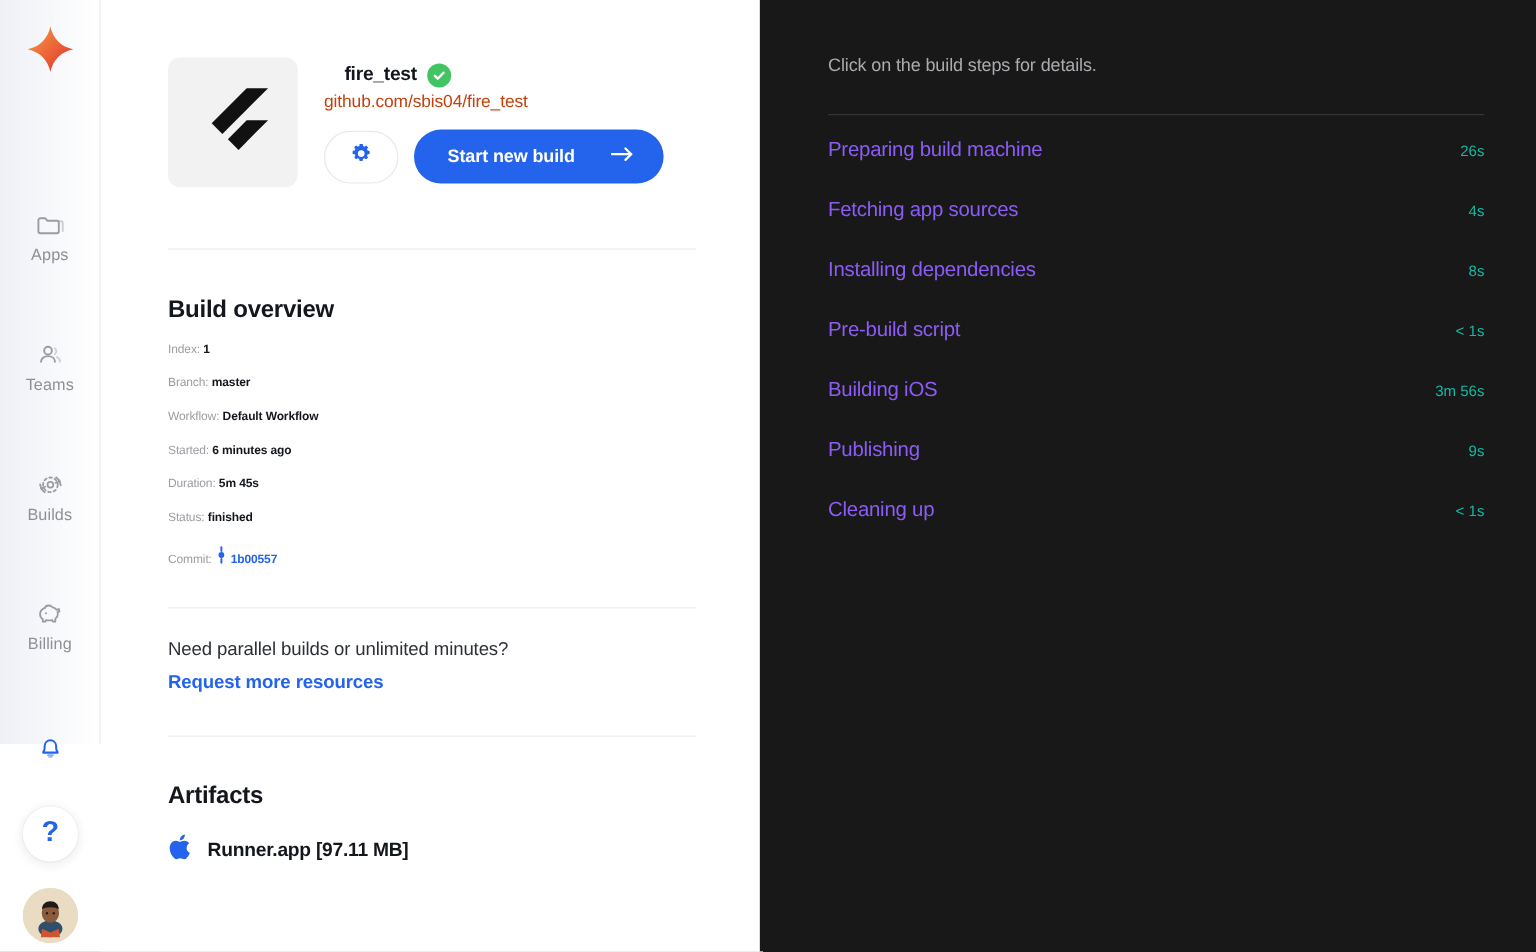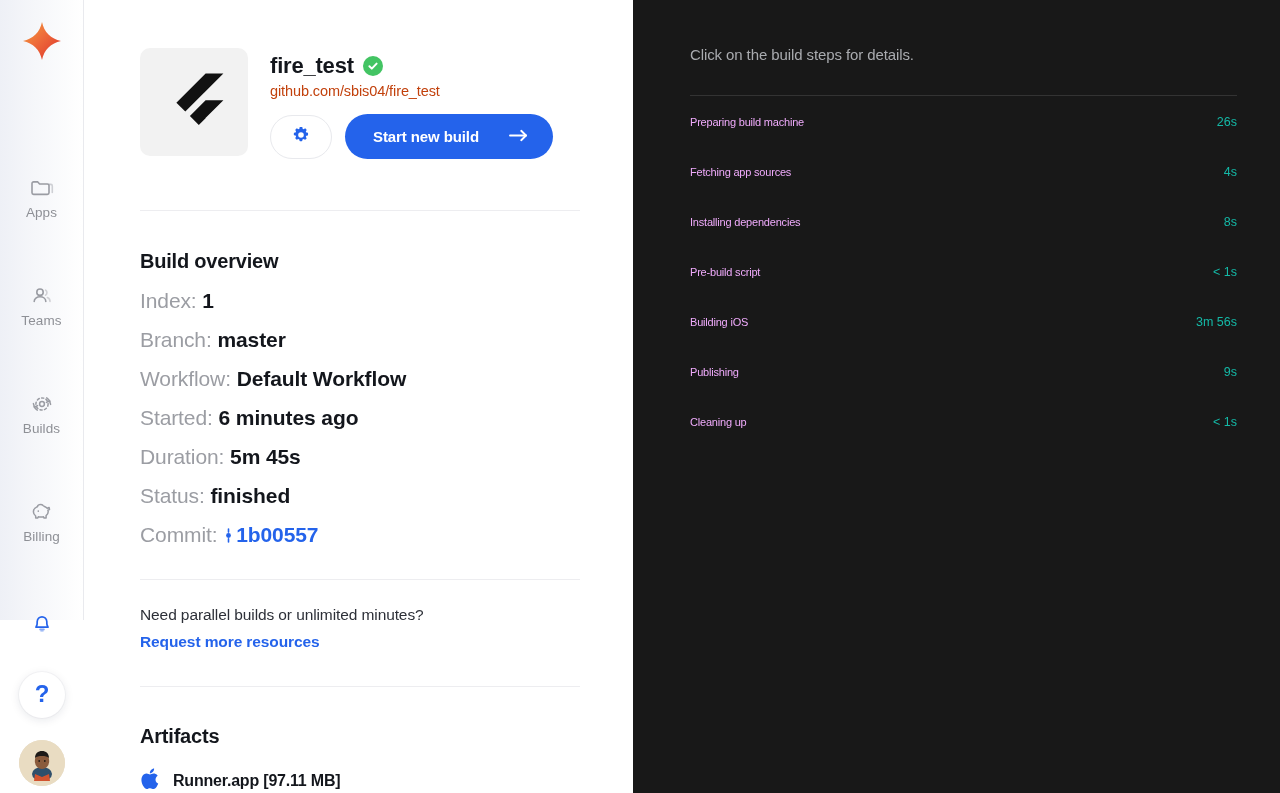--- a/index.html
+++ b/index.html
@@ -156,24 +156,25 @@
   }
 
   .app-meta { padding-top: 5px; }
 
   .app-title-row {
     display: flex;
     align-items: center;
     gap: 9px;
   }
   .app-title {
-    font-size: 22px;
+    font-size: 16px;
     font-weight: 700;
     color: #13161c;
     letter-spacing: -.2px;
+    margin-left: 17px;
   }
   .check-badge {
     width: 20px;
     height: 20px;
     border-radius: 50%;
     background: #43c463;
     display: flex;
     align-items: center;
     justify-content: center;
     flex: 0 0 20px;
@@ -235,21 +236,21 @@
   .section-title {
     font-size: 20px;
     font-weight: 700;
     color: #13161c;
     letter-spacing: -.2px;
   }
   .build-overview-title { margin-top: 39px; }
 
   .ov-list { margin-top: 17px; }
   .ov-row {
-    font-size: 21px;
+    font-size: 10px;
     color: #9b9da3;
     line-height: 1;
     margin-bottom: 18px;
     letter-spacing: -.1px;
   }
   .ov-row:last-child { margin-bottom: 0; }
   .ov-row .val {
     color: #13161c;
     font-weight: 700;
   }
@@ -315,22 +316,22 @@
   .steps-list { margin-top: 19px; }
 
   .step-row {
     display: flex;
     align-items: baseline;
     justify-content: space-between;
     height: 50px;
     cursor: pointer;
   }
   .step-name {
-    font-size: 11px;
-    color: #f0abfc;
+    font-size: 17px;
+    color: #8b5cf6;
     letter-spacing: -.2px;
   }
   .step-duration {
     font-size: 12.5px;
     color: #14b8a6;
     letter-spacing: 0;
     white-space: nowrap;
   }
 </style>
 </head>

